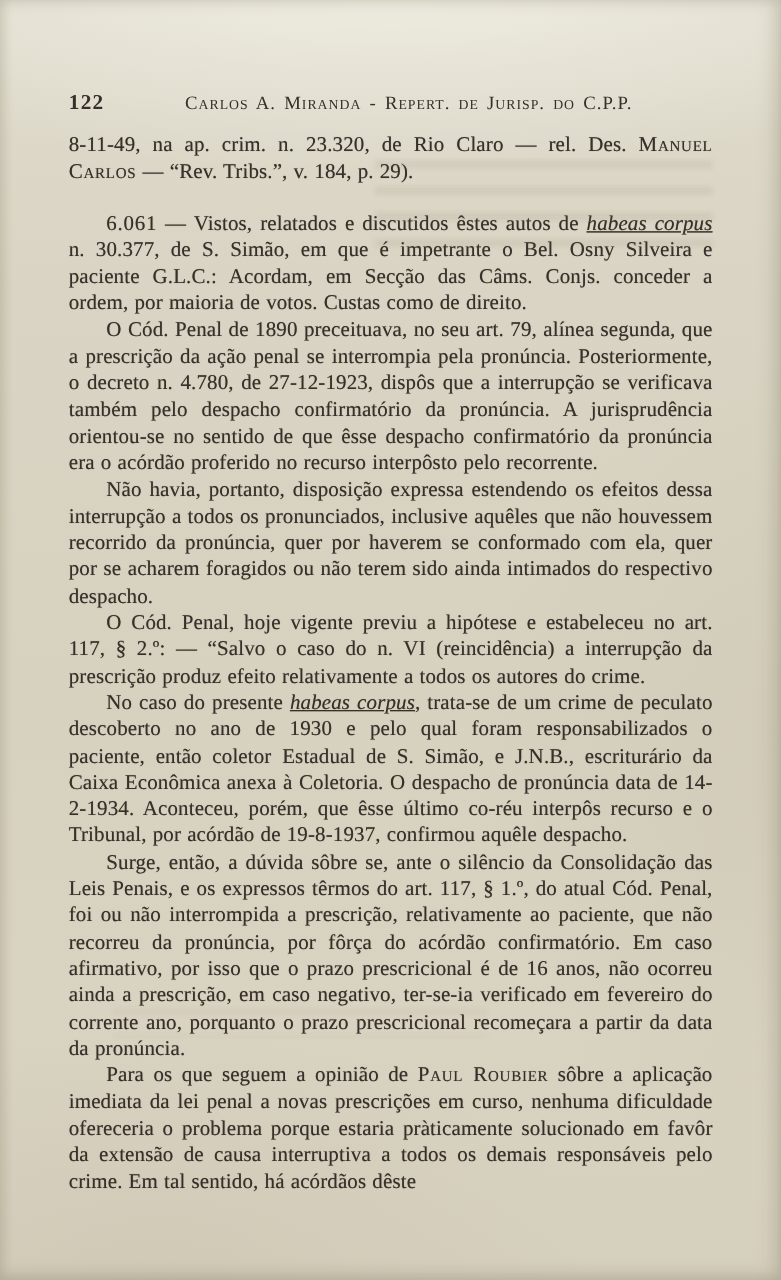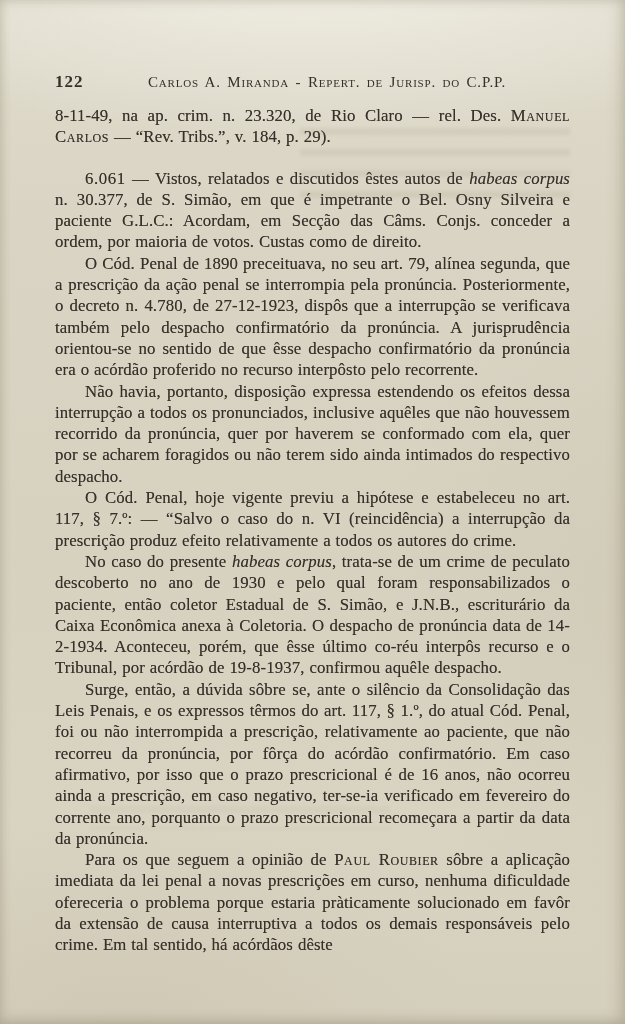--- a/index.html
+++ b/index.html
@@ -69,38 +69,38 @@
     font-size: 16.8px;
     line-height: 21.3px;
     text-align: justify;
     letter-spacing: 0.1px;
     word-spacing: 0.6px;
     text-shadow: 0 0 0.6px rgba(55, 48, 42, 0.55);
   }
   .para.indent { text-indent: 30px; }
   .para.space-before { margin-top: 20px; }
   .bold { font-weight: 400; letter-spacing: 0.6px; }
-  .italic { font-style: italic; }
+  .italic { font-style: italic; text-decoration: underline; }
   .smallcaps { font-variant: small-caps; letter-spacing: 0.6px; }
 </style>
 </head>
 <body>
 
 <div class="paper">
   <div class="ghost g1"></div>
   <div class="ghost g2"></div>
 
   <div class="header">
     <span class="page-number">122</span>
     <span class="running-title">Carlos A. Miranda - Repert. de Jurisp. do C.P.P.</span>
   </div>
 
   <main class="page-body">
       <p class="para"><span>8-11-49, na ap. crim. n. 23.320, de Rio Claro — rel. Des. </span><span class="smallcaps">Manuel Carlos</span><span> — “Rev. Tribs.”, v. 184, p. 29).</span></p>
       <p class="para indent space-before"><span class="bold">6.061</span><span> — Vistos, relatados e discutidos êstes autos de </span><span class="italic">habeas corpus</span><span> n. 30.377, de S. Simão, em que é impetrante o Bel. Osny Silveira e paciente G.L.C.: Acordam, em Secção das Câms. Conjs. conceder a ordem, por maioria de votos. Custas como de direito.</span></p>
       <p class="para indent"><span>O Cód. Penal de 1890 preceituava, no seu art. 79, alínea segunda, que a prescrição da ação penal se interrompia pela pronúncia. Posteriormente, o decreto n. 4.780, de 27-12-1923, dispôs que a interrupção se verificava também pelo despacho confirmatório da pronúncia. A jurisprudência orientou-se no sentido de que êsse despacho confirmatório da pronúncia era o acórdão proferido no recurso interpôsto pelo recorrente.</span></p>
       <p class="para indent"><span>Não havia, portanto, disposição expressa estendendo os efeitos dessa interrupção a todos os pronunciados, inclusive aquêles que não houvessem recorrido da pronúncia, quer por haverem se conformado com ela, quer por se acharem foragidos ou não terem sido ainda intimados do respectivo despacho.</span></p>
-      <p class="para indent"><span>O Cód. Penal, hoje vigente previu a hipótese e estabeleceu no art. 117, § 7.º: — “Salvo o caso do n. VI (reincidência) a interrupção da prescrição produz efeito relativamente a todos os autores do crime.</span></p>
+      <p class="para indent"><span>O Cód. Penal, hoje vigente previu a hipótese e estabeleceu no art. 117, § 2.º: — “Salvo o caso do n. VI (reincidência) a interrupção da prescrição produz efeito relativamente a todos os autores do crime.</span></p>
       <p class="para indent"><span>No caso do presente </span><span class="italic">habeas corpus</span><span>, trata-se de um crime de peculato descoberto no ano de 1930 e pelo qual foram responsabilizados o paciente, então coletor Estadual de S. Simão, e J.N.B., escriturário da Caixa Econômica anexa à Coletoria. O despacho de pronúncia data de 14-2-1934. Aconteceu, porém, que êsse último co-réu interpôs recurso e o Tribunal, por acórdão de 19-8-1937, confirmou aquêle despacho.</span></p>
       <p class="para indent"><span>Surge, então, a dúvida sôbre se, ante o silêncio da Consolidação das Leis Penais, e os expressos têrmos do art. 117, § 1.º, do atual Cód. Penal, foi ou não interrompida a prescrição, relativamente ao paciente, que não recorreu da pronúncia, por fôrça do acórdão confirmatório. Em caso afirmativo, por isso que o prazo prescricional é de 16 anos, não ocorreu ainda a prescrição, em caso negativo, ter-se-ia verificado em fevereiro do corrente ano, porquanto o prazo prescricional recomeçara a partir da data da pronúncia.</span></p>
       <p class="para indent"><span>Para os que seguem a opinião de </span><span class="smallcaps">Paul Roubier</span><span> sôbre a aplicação imediata da lei penal a novas prescrições em curso, nenhuma dificuldade ofereceria o problema porque estaria pràticamente solucionado em favôr da extensão de causa interruptiva a todos os demais responsáveis pelo crime. Em tal sentido, há acórdãos dêste</span></p>
     </main>
 </div>
 
 </body></html>

